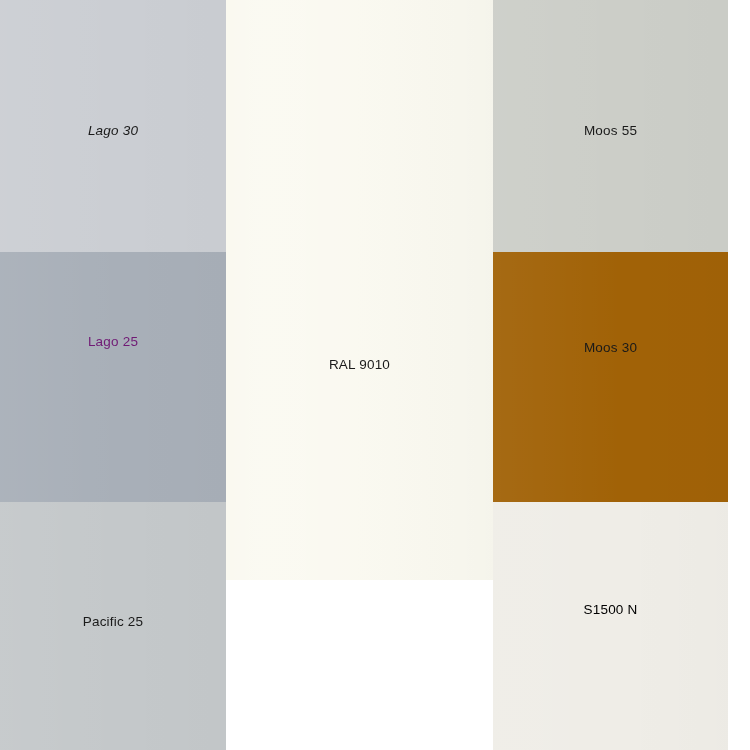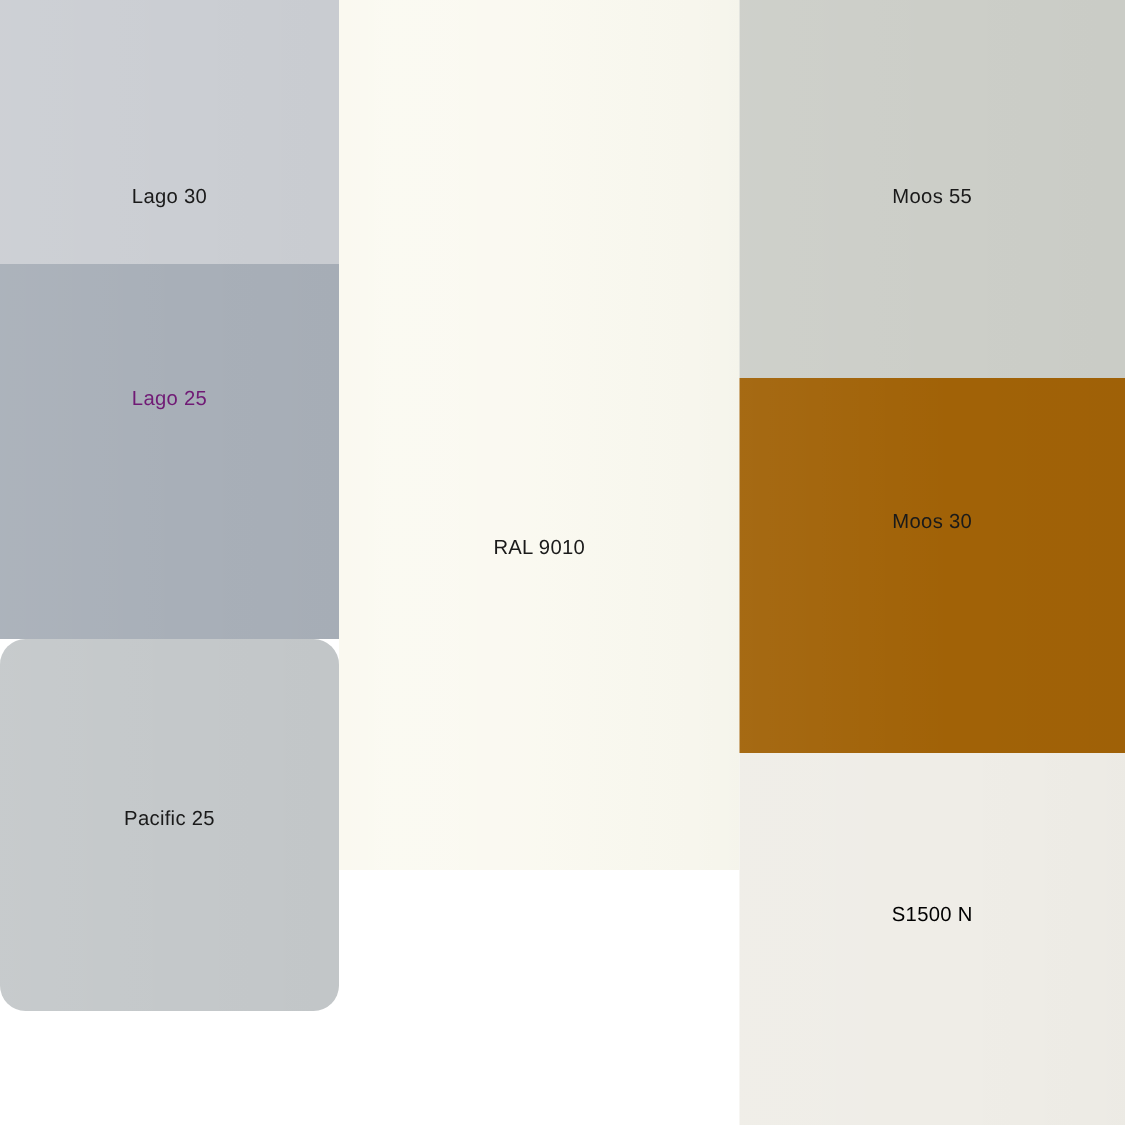--- a/index.html
+++ b/index.html
@@ -27,31 +27,31 @@
   .palette-column {
     position: relative;
     display: flex;
     flex-direction: column;
     align-items: stretch;
     height: 100%;
   }
 
   .column-left  { width: 226px; }
   .column-center{ width: 267px; }
-  .column-right { width: 257px; }
+  .column-right { width: 235px; }
 
   .swatch {
     position: relative;
     width: 100%;
     box-sizing: border-box;
     overflow: hidden;
   }
 
   
-  .swatch-lago30   { height: 176px; }
+  .swatch-lago30   { height: 252px; font-style: italic; }
   .swatch-lago25   { height: 250px; }
   .swatch-pacific25{ height: 248px; }
 
   
   .swatch-ral9010  { height: 580px; }
 
   
   .swatch-moos55   { height: 252px; }
   .swatch-moos30   { height: 250px; }
   .swatch-s1500n   { height: 248px; }
@@ -112,21 +112,21 @@
     <div class="swatch swatch-lago30" style="background-color: rgb(203, 206, 211);">
       <div class="sheen sheen-soft"></div>
       <div class="swatch-label" style="color: rgb(26, 26, 26);">Lago 30</div>
     </div>
 
     <div class="swatch swatch-lago25" style="background-color: rgb(168, 175, 184);">
       <div class="sheen sheen-soft"></div>
       <div class="swatch-label" style="color: #701a75;">Lago 25</div>
     </div>
 
-    <div class="swatch swatch-pacific25" style="background-color: rgb(196, 200, 202); border-radius: 17px;">
+    <div class="swatch swatch-pacific25" style="background-color: rgb(196, 200, 202);">
       <div class="sheen sheen-soft"></div>
       <div class="swatch-label" style="color: rgb(26, 26, 26);">Pacific 25</div>
     </div>
 
   </div>
 
   <div class="palette-column column-center">
 
     <div class="swatch swatch-ral9010" style="background-color: rgb(250, 249, 240);">
       <div class="sheen sheen-center"></div>

